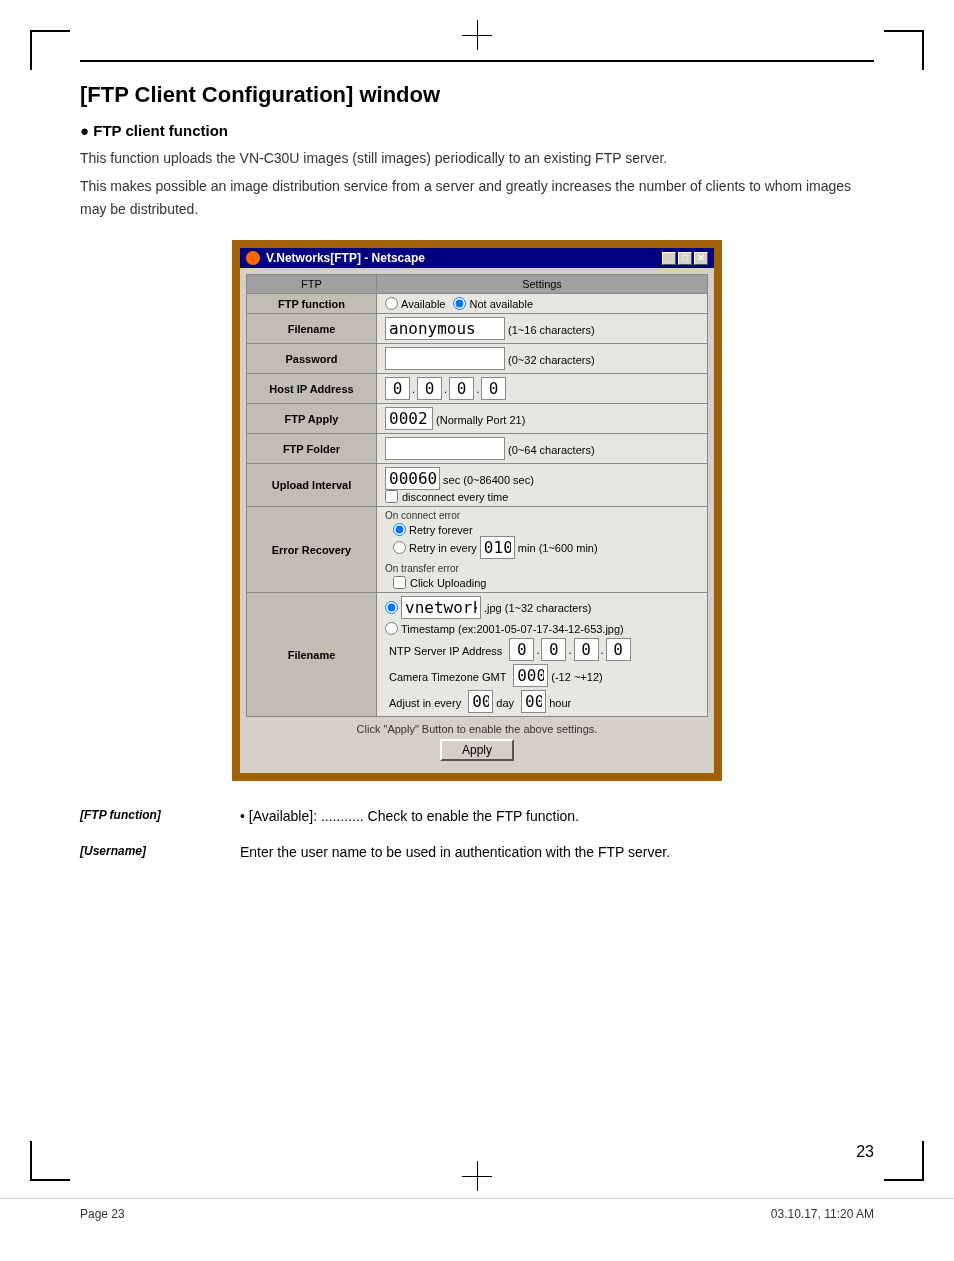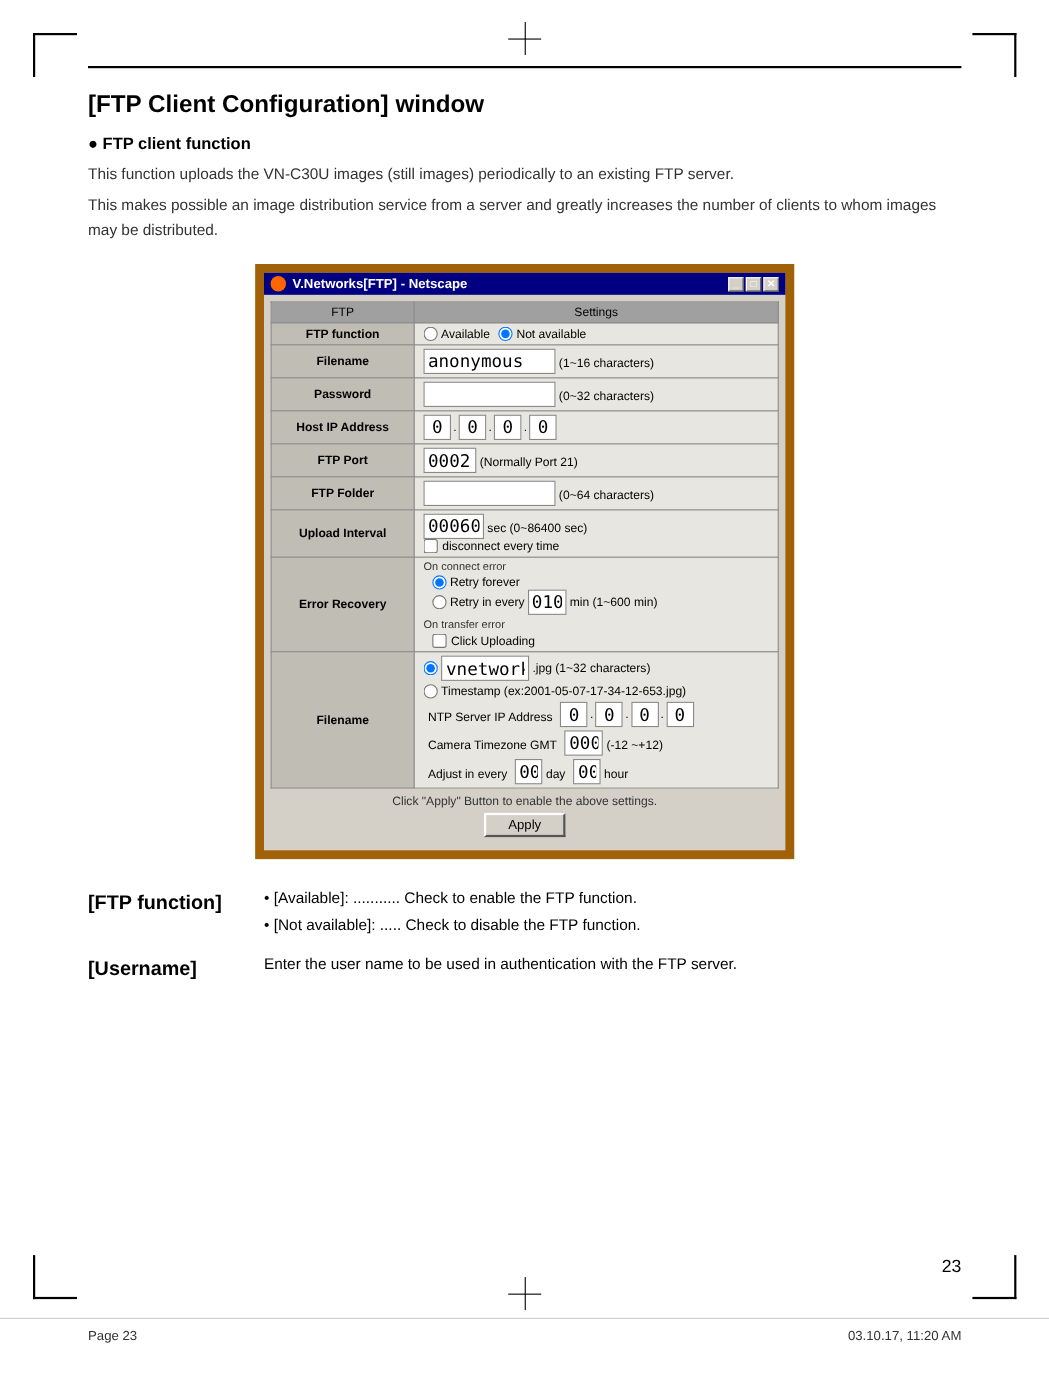--- a/index.html
+++ b/index.html
@@ -191,23 +191,24 @@
     
     .reference-section {
       margin-top: 20px;
       display: flex;
       gap: 20px;
       font-size: 14px;
       line-height: 1.7;
     }
     .ref-term {
       font-weight: bold;
-      font-size: 18px;
+      font-size: 12px;
       white-space: nowrap;
       min-width: 140px;
+      font-style: italic;
     }
     .ref-def {
       font-size: 14px;
       line-height: 1.7;
     }
 
     
     .page-footer {
       position: absolute;
       bottom: 40px;
@@ -325,21 +326,21 @@
                 <input type="text" class="ftp-input ip-input" value="0" style="">
                 <span>.</span>
                 <input type="text" class="ftp-input ip-input" value="0" style="">
                 <span>.</span>
                 <input type="text" class="ftp-input ip-input" value="0" style="">
               </div>
             </td>
           </tr>
 
           <tr>
-            <td class="label-col">FTP Port</td>
+            <td class="label-col">FTP Apply</td>
             <td class="settings-col">
               <input type="text" class="ftp-input" style="width: 48px;" value="00021">
               <span>(Normally Port 21)</span>
             </td>
           </tr>
 
           <tr>
             <td class="label-col">FTP Folder</td>
             <td class="settings-col">
               <input type="text" class="ftp-input" style="width: 120px;">
@@ -433,21 +434,20 @@
         <button class="apply-btn">Apply</button>
       </div>
     </div>
   </div>
 
   <div style="margin-top: 24px;">
     <div class="reference-section">
       <div class="ref-term">[FTP function]</div>
       <div class="ref-def">
         <div>• [Available]: ........... Check to enable the FTP function.</div>
-        <div>• [Not available]: ..... Check to disable the FTP function.</div>
       </div>
     </div>
     <div class="reference-section" style="margin-top:12px;">
       <div class="ref-term">[Username]</div>
       <div class="ref-def">Enter the user name to be used in authentication with the FTP server.</div>
     </div>
   </div>
 
   <div class="page-number">23</div>
 </div>

